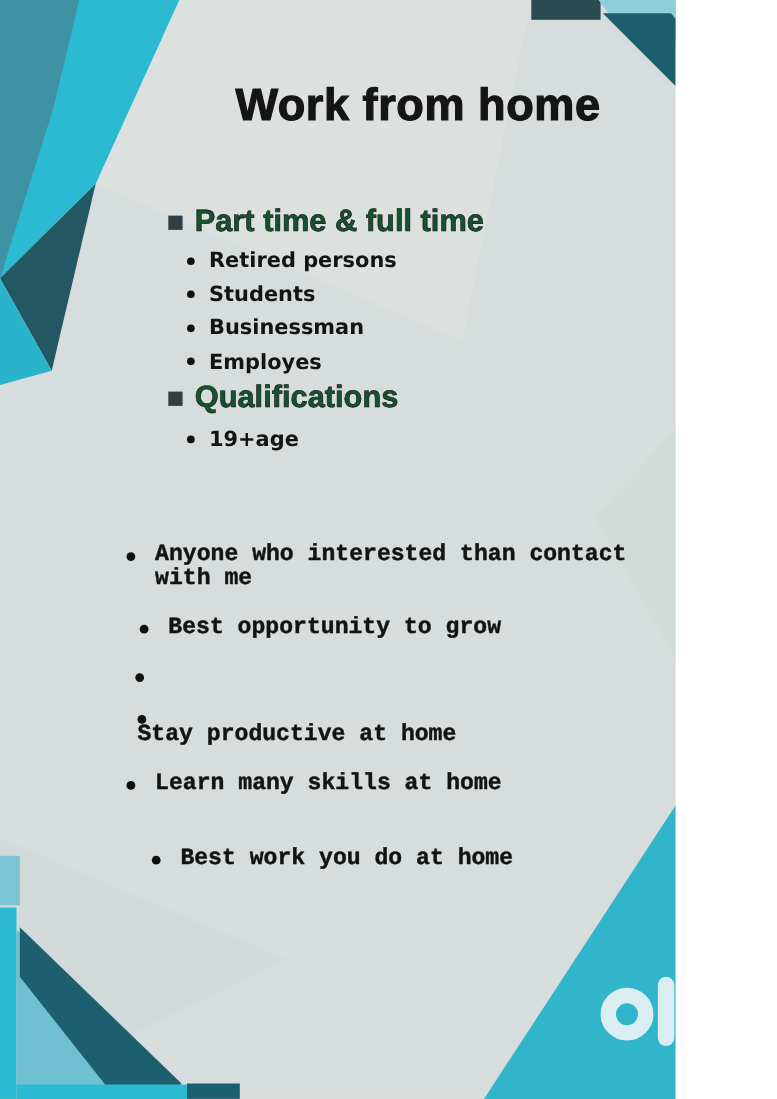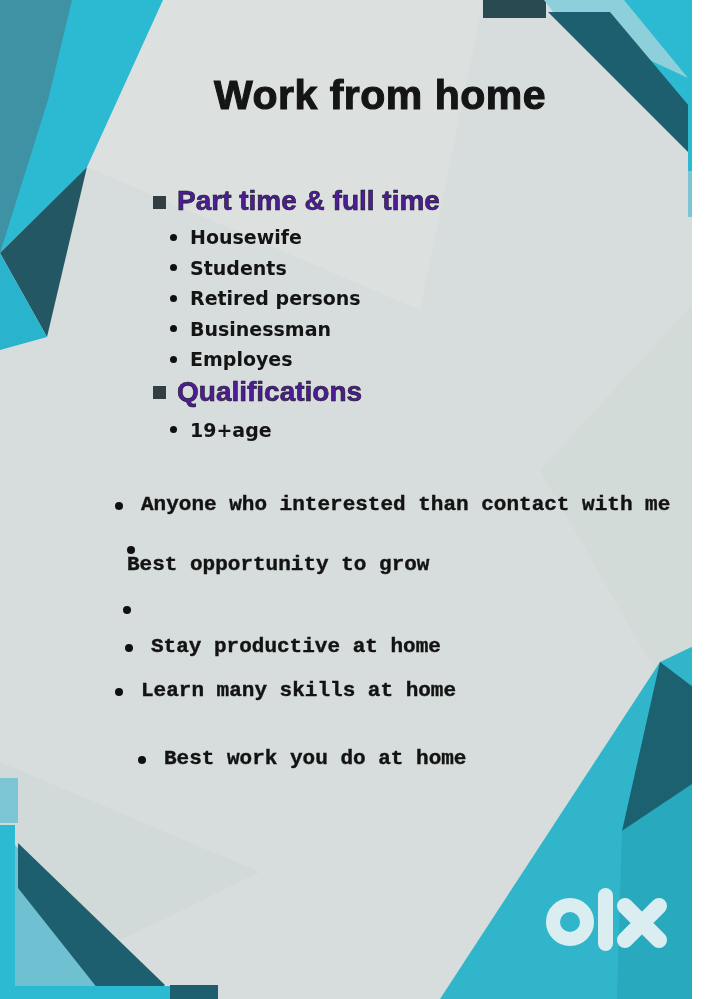--- a/index.html
+++ b/index.html
@@ -1,50 +1,50 @@
 <!DOCTYPE html>
 <html><head>
 <meta charset="utf-8">
 <style>
   html,body{margin:0;padding:0;background:#ffffff;}
   .poster{
-    position:relative;width:692px;height:999px;overflow:hidden;
+    position:relative;width:614px;height:999px;overflow:hidden;
     background:#d7dddc;
     font-family:"Liberation Sans",sans-serif;
     color:#141414;
   }
   .bg{position:absolute;inset:0;width:706px;height:999px;display:block;}
   .title{
     position:absolute;top:72px;left:0;width:706px;margin:0;
     padding-left:54px;box-sizing:border-box;
     text-align:center;font-size:41px;line-height:46px;font-weight:bold;
     letter-spacing:0.5px;color:#151515;
     -webkit-text-stroke:1.1px #151515;
   }
   .sections{position:absolute;left:153px;top:184px;}
   .sec-head{display:flex;align-items:center;gap:11px;
-    font-size:28px;line-height:34px;font-weight:bold;color:#4c1d95;
+    font-size:28px;line-height:34px;font-weight:bold;color:#14532d;
     -webkit-text-stroke:0.6px #161616;}
   .sq{width:13px;height:13px;background:#313f44;flex:0 0 auto;margin-top:2px;}
   .sub-list{list-style:none;margin:4px 0 0 17px;padding:0;
     font-family:"DejaVu Sans",sans-serif;font-weight:bold;font-size:19px;}
   .sub-list li{display:flex;align-items:center;height:30.5px;}
   .dot{width:7px;height:7px;border-radius:50%;background:#101010;
     flex:0 0 auto;margin-right:13px;}
   .section.qual{}
   .section.qual .sub-list{margin-top:6px;}
   .benefits{position:absolute;left:115px;top:494px;margin:0;padding:0;
     list-style:none;display:flex;flex-direction:column;gap:22px;}
   .benefits li{display:flex;align-items:flex-start;
     font-size:21px;line-height:22px;font-weight:bold;color:#131313;font-family:Liberation Mono, monospace;
     -webkit-text-stroke:0.4px #131313;}
   .benefits .dot{width:8px;height:8px;margin-top:8px;margin-right:18px;}
-  .benefits li:nth-child(2){padding-left:12px;flex-direction:column;}
+  .benefits li:nth-child(2){padding-left:12px;}
   .benefits li:nth-child(3){padding-left:8px;}
-  .benefits li:nth-child(4){padding-left:10px;}
+  .benefits li:nth-child(4){padding-left:10px;flex-direction:column;}
   .benefits li:nth-child(6){padding-left:23px;margin-top:24px;}
   .olx{position:absolute;left:534px;top:886px;width:140px;height:72px;}
   .olx svg{display:block;width:140px;height:72px;}
 </style>
 </head>
 <body>
 
 <div class="poster">
 
   <svg class="bg" viewBox="0 0 706 999" preserveAspectRatio="none" aria-hidden="true">
@@ -91,29 +91,25 @@
   <div class="sections">
 
     <div class="section">
       <div class="sec-head">
         <span class="sq"></span>
         <span>Part time &amp; full time</span>
       </div>
       <ul class="sub-list">
         <li>
             <span class="dot"></span>
-            <span>Housewife</span>
+            <span>Retired persons</span>
           </li>
         <li>
             <span class="dot"></span>
             <span>Students</span>
-          </li>
-        <li>
-            <span class="dot"></span>
-            <span>Retired persons</span>
           </li>
         <li>
             <span class="dot"></span>
             <span>Businessman</span>
           </li>
         <li>
             <span class="dot"></span>
             <span>Employes</span>
           </li>
       </ul>

